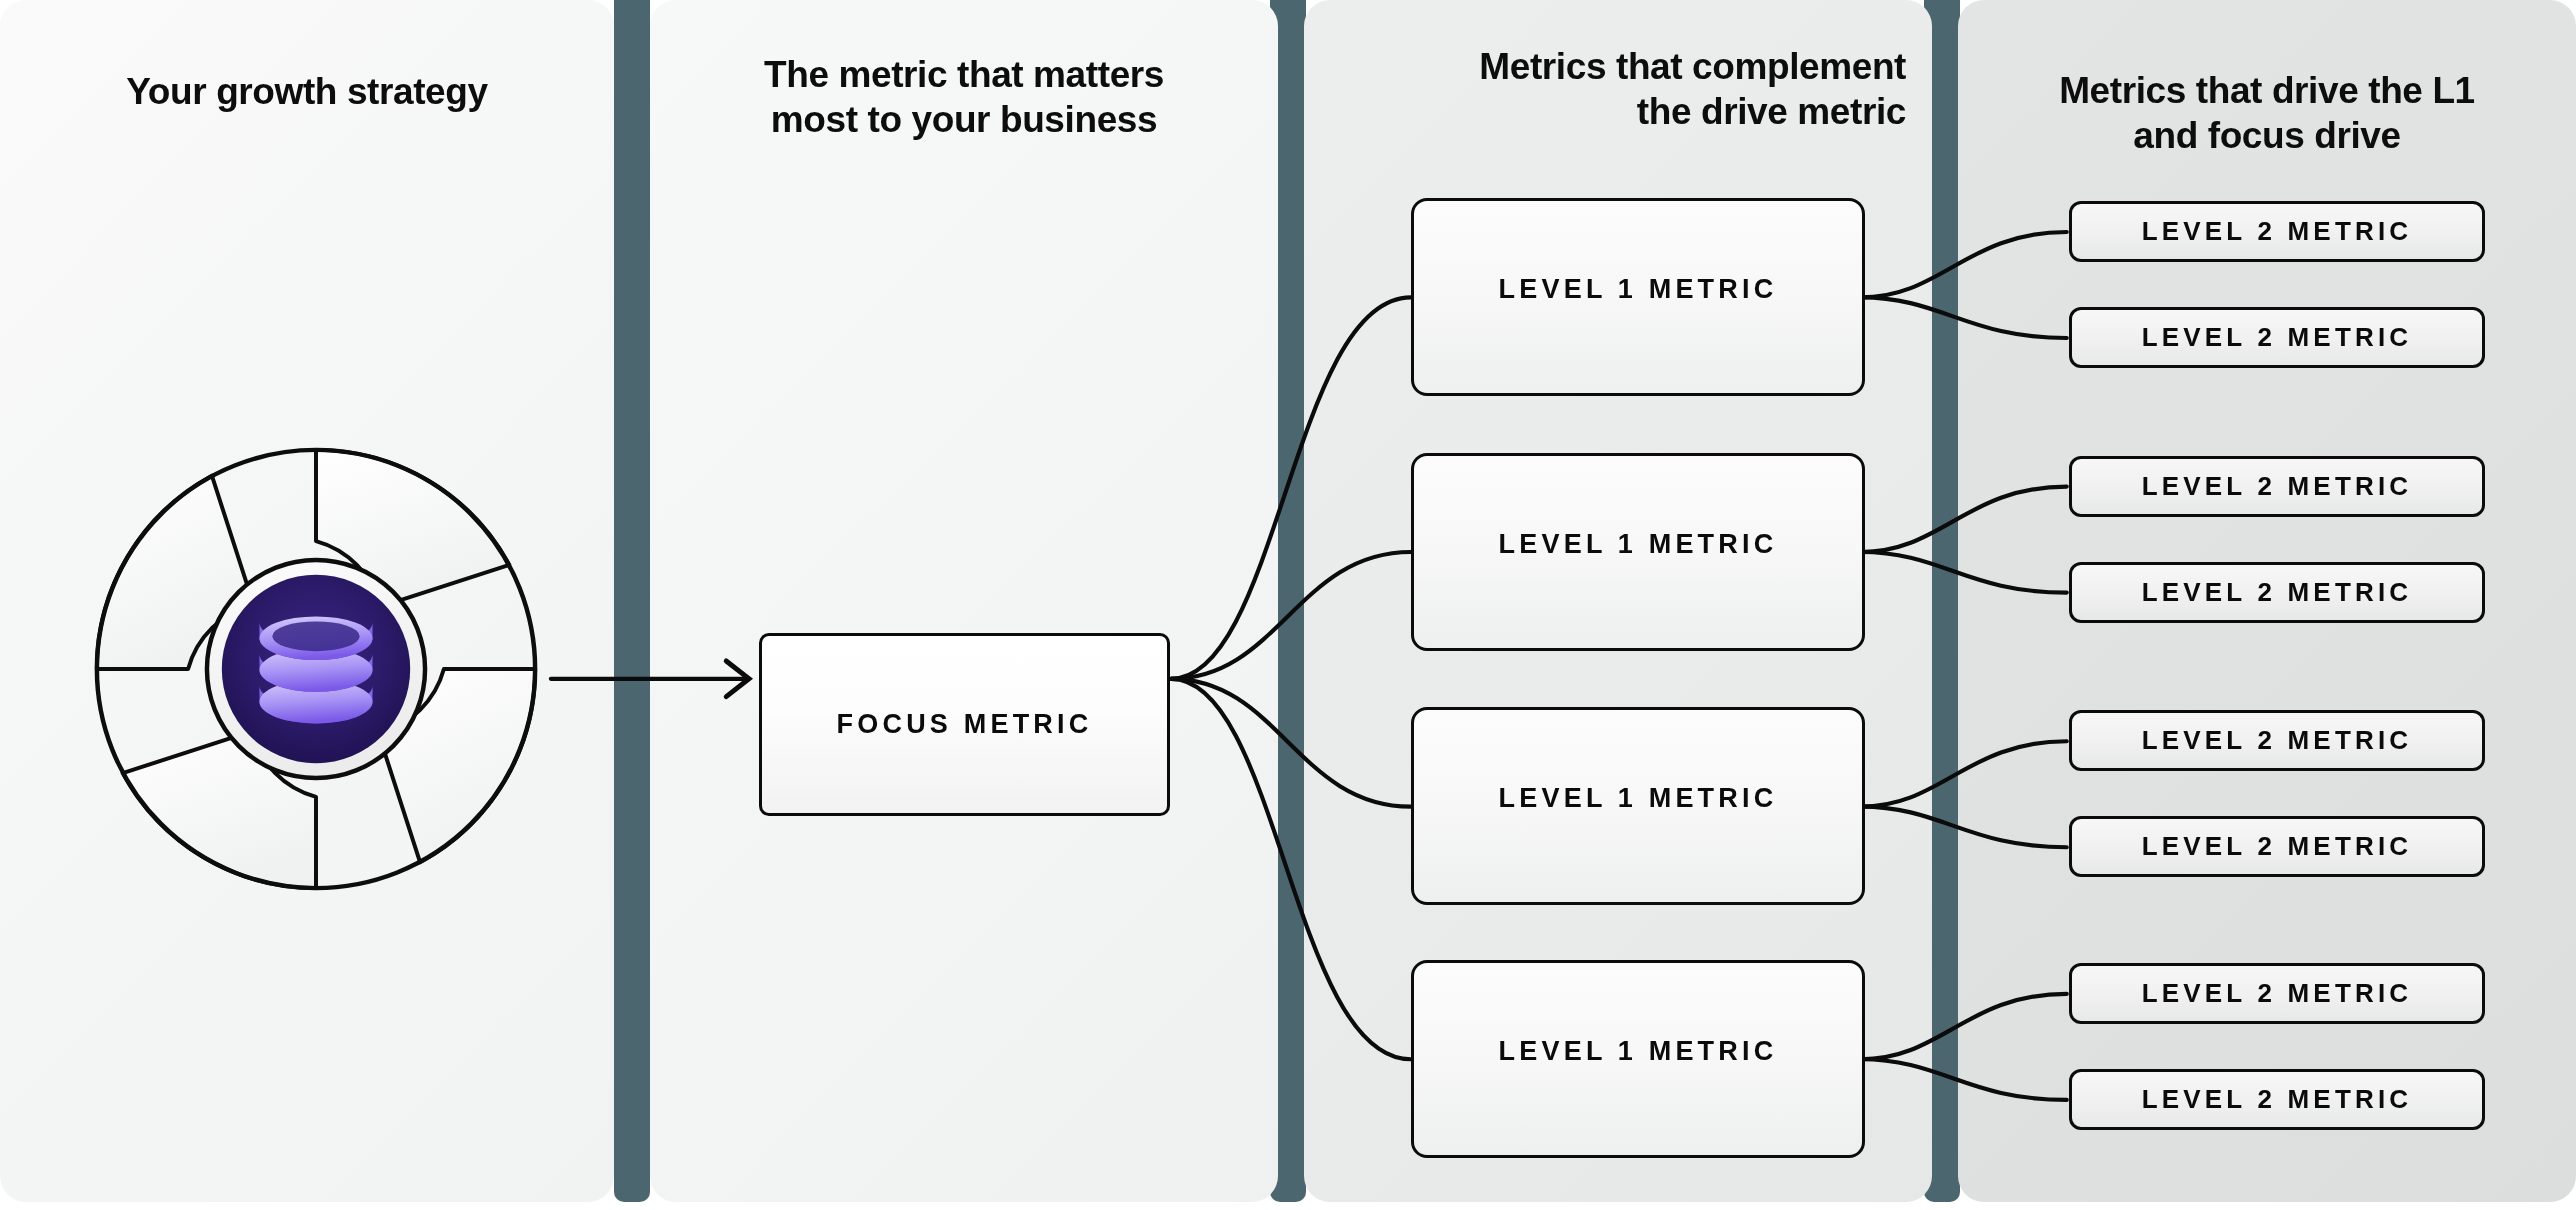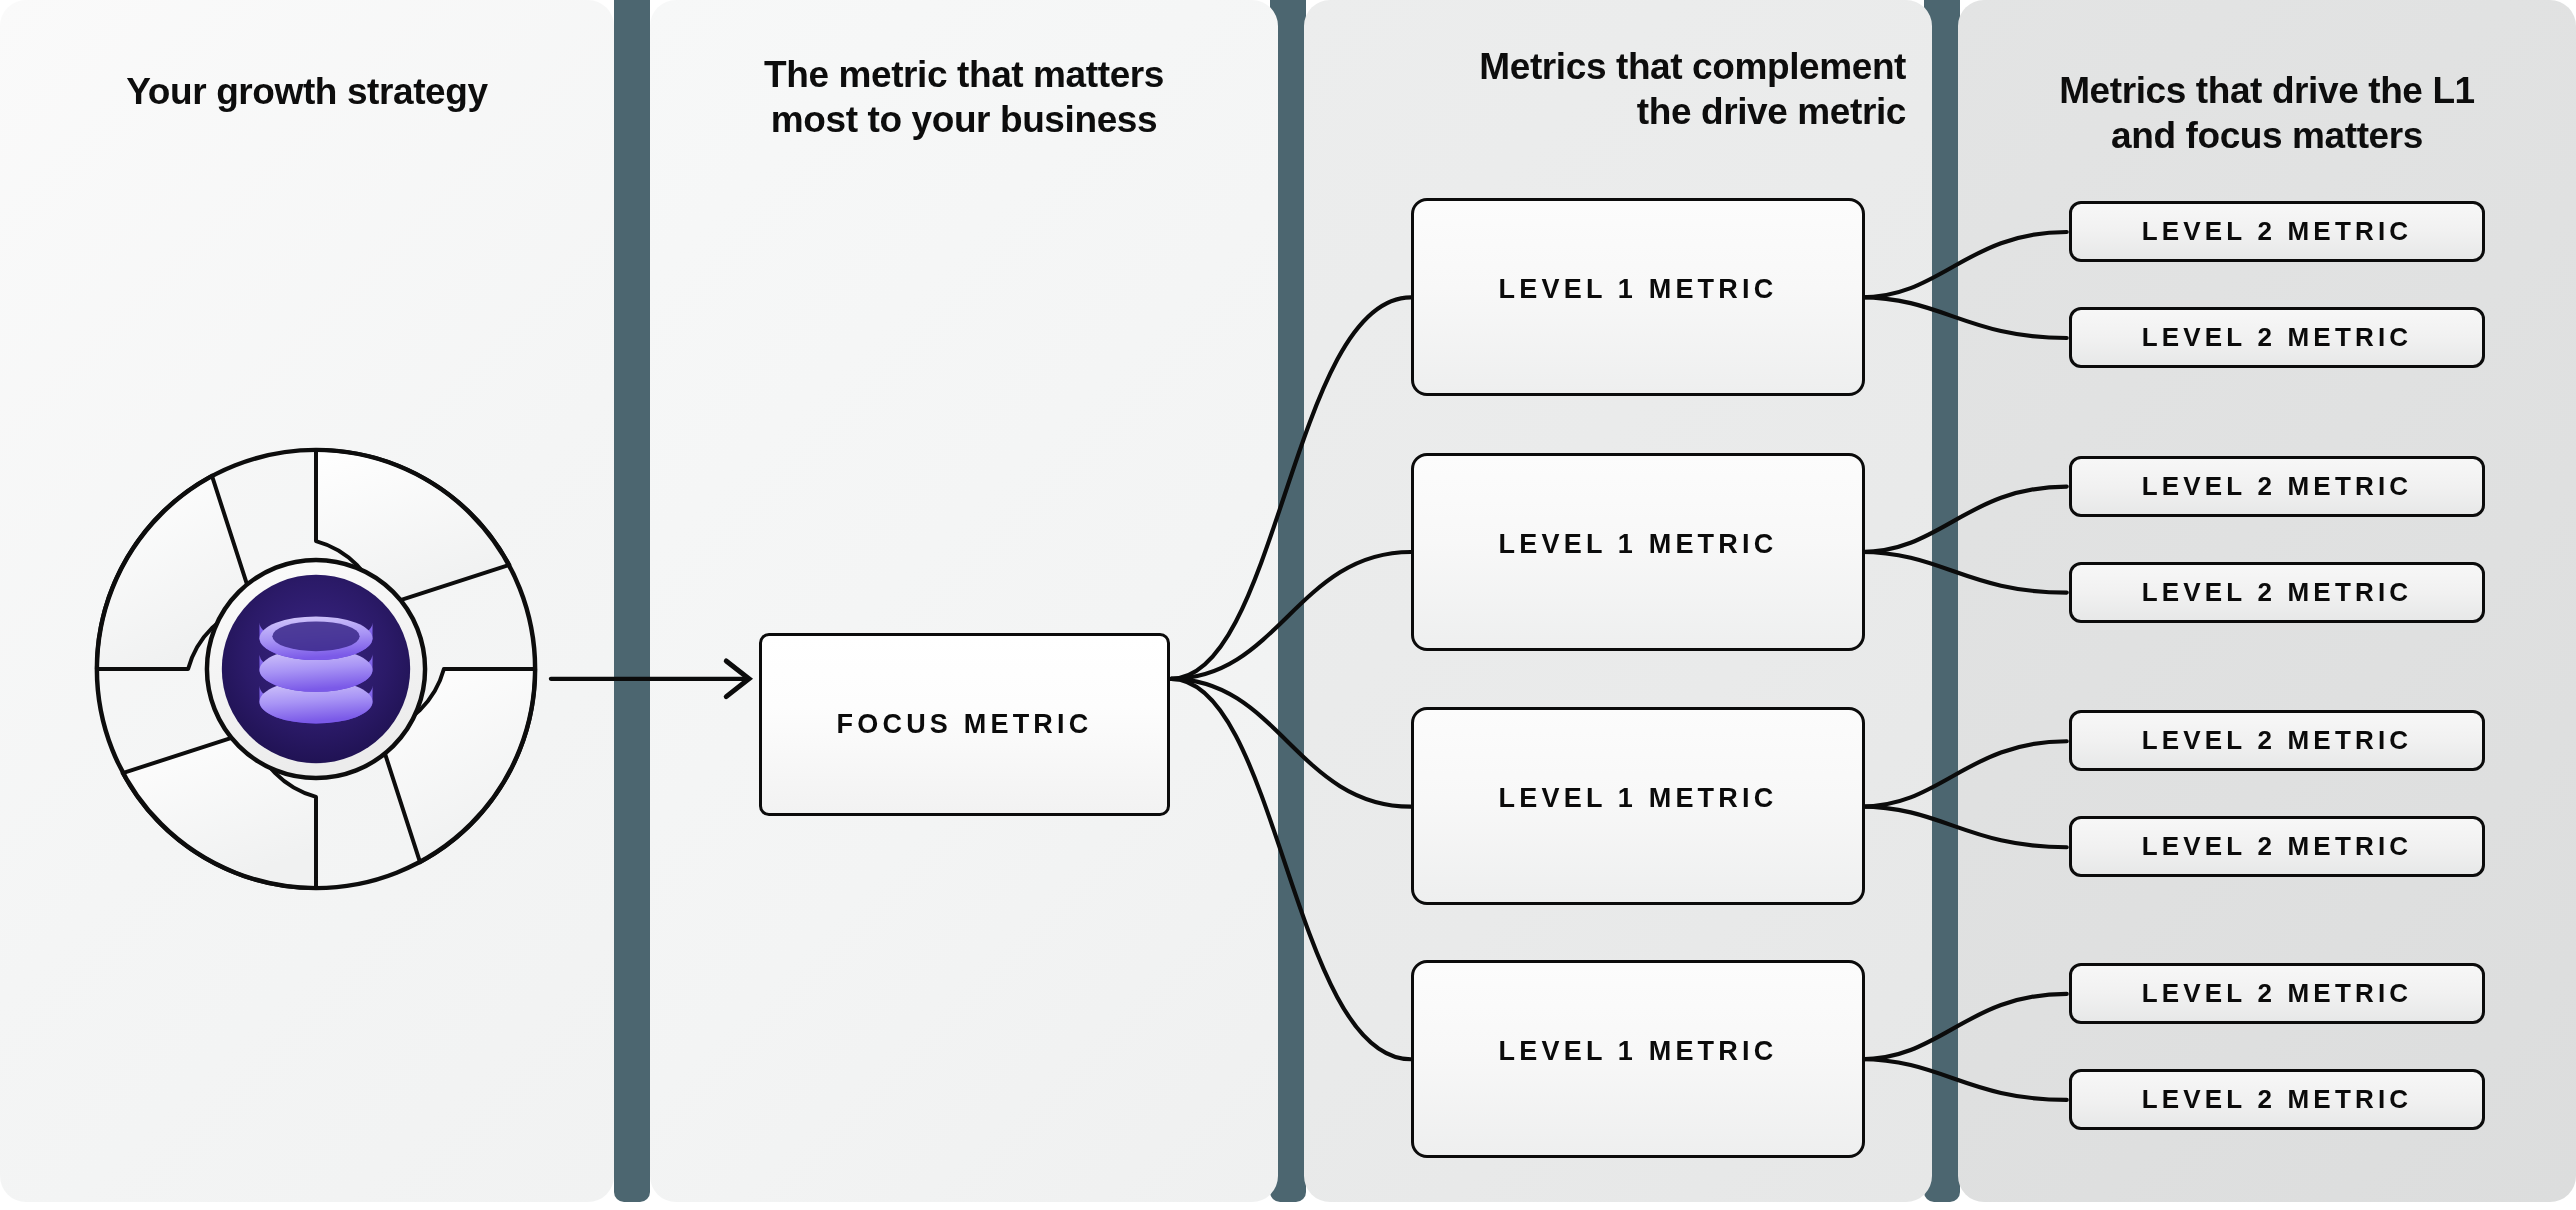--- a/index.html
+++ b/index.html
@@ -161,21 +161,21 @@
   <div class="panel panel-3">
     <div class="panel-title title-3">
       <div>Metrics that complement</div>
       <div>the drive metric</div>
     </div>
   </div>
 
   <div class="panel panel-4">
     <div class="panel-title title-4">
       <div>Metrics that drive the L1</div>
-      <div>and focus matters</div>
+      <div>and focus drive</div>
     </div>
   </div>
 
   <svg id="logo" viewBox="0 0 470 470">
     <defs>
       <radialGradient id="coreGrad" cx="50%" cy="42%" r="62%">
         <stop offset="0%" stop-color="#3a2585"></stop>
         <stop offset="62%" stop-color="#2b1a68"></stop>
         <stop offset="100%" stop-color="#1e1150"></stop>
       </radialGradient>

